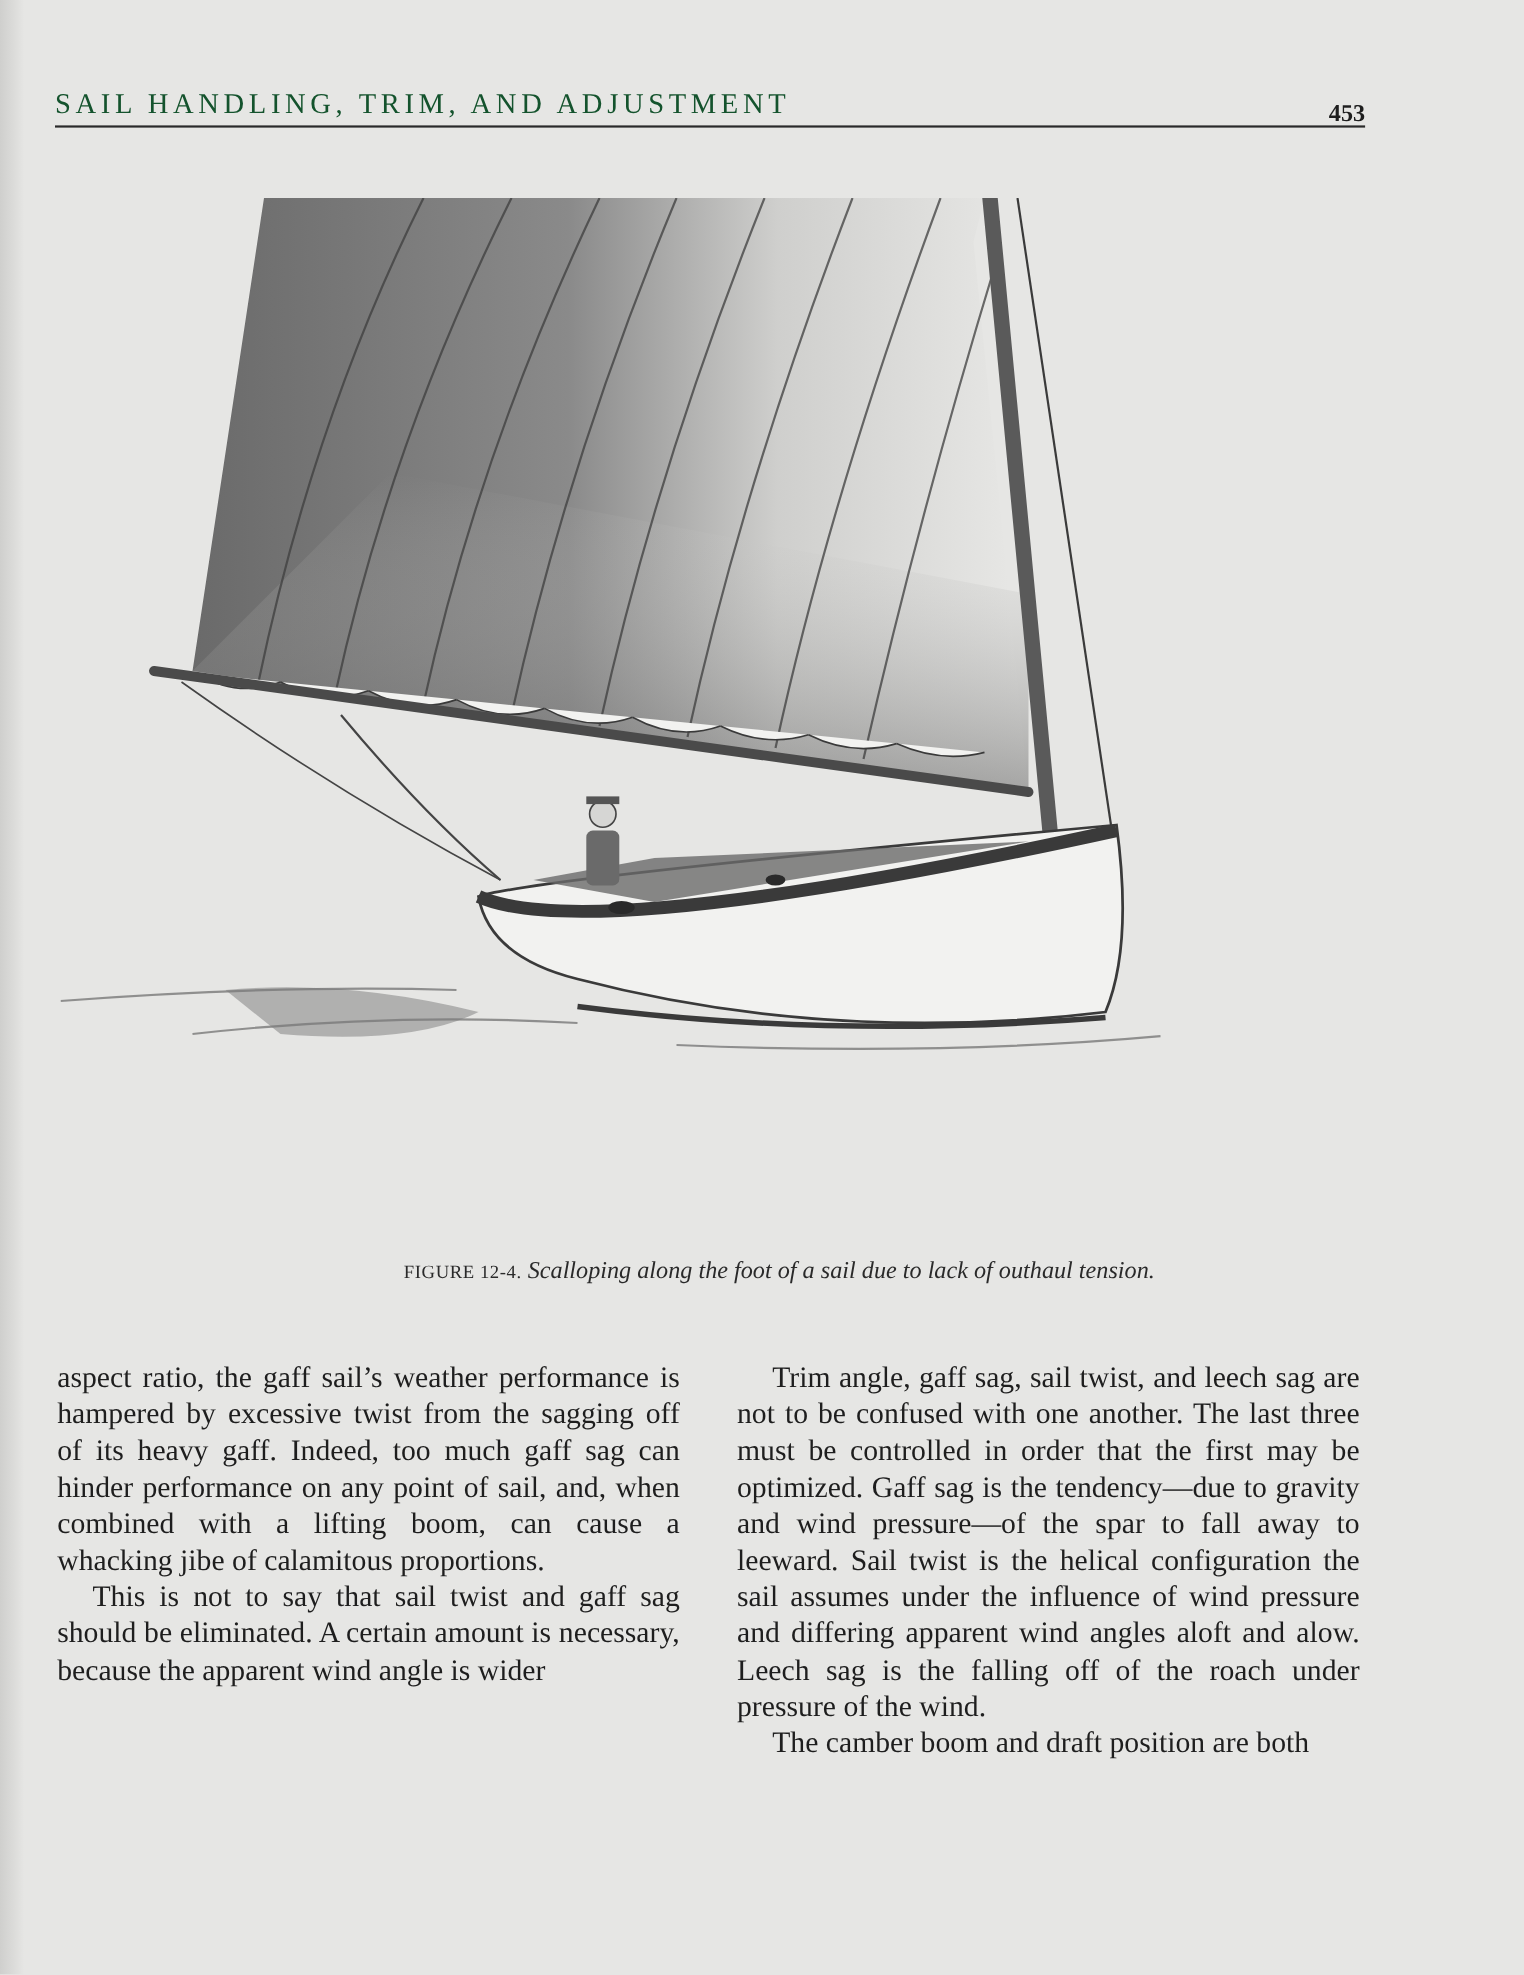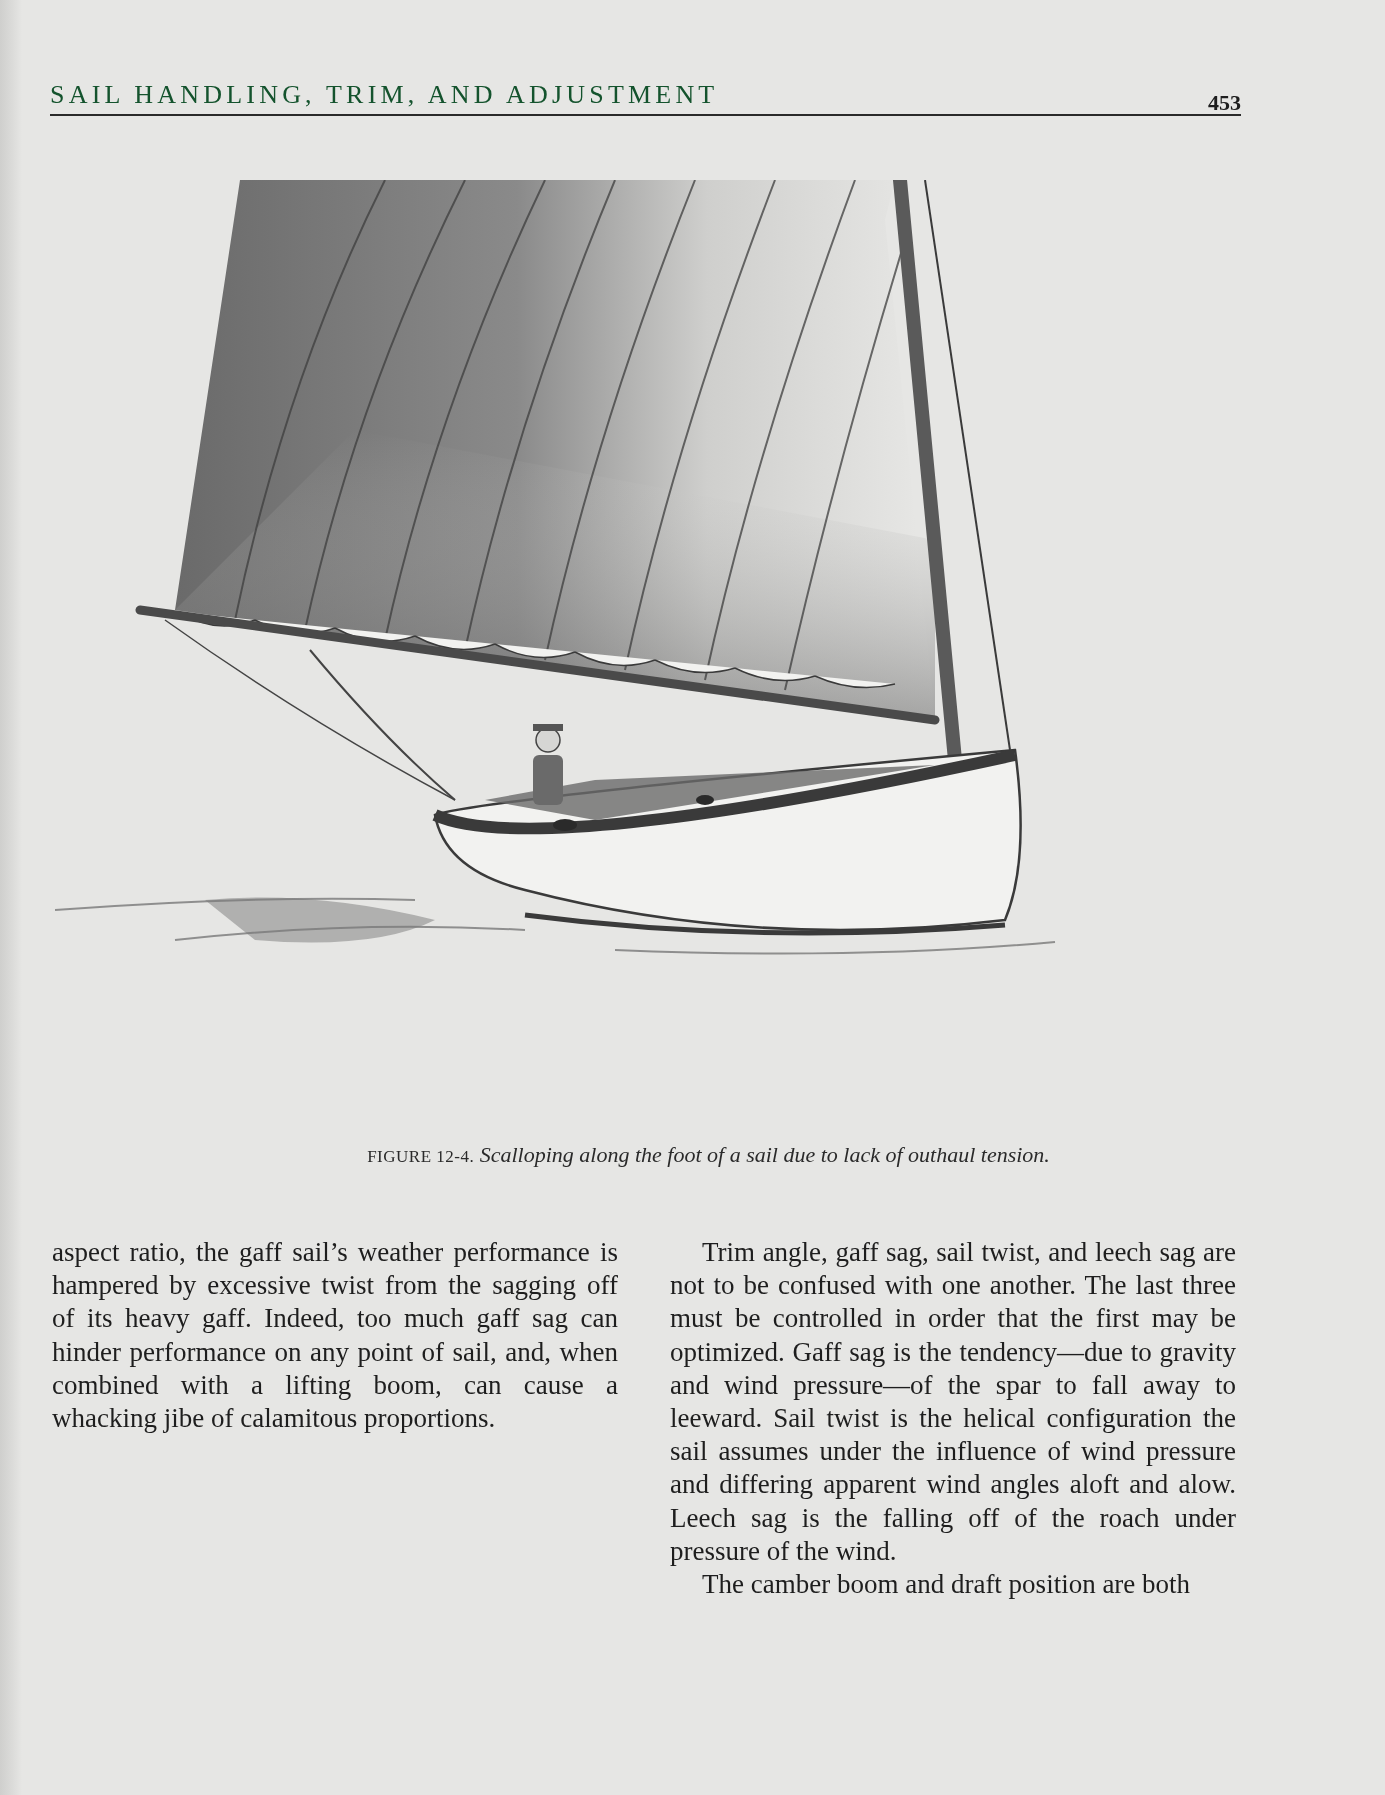--- a/index.html
+++ b/index.html
@@ -124,18 +124,19 @@
   </svg>
 </figure>
 
 <div class="caption">
   <span class="label">FIGURE 12-4.</span>
   <span class="text">Scalloping along the foot of a sail due to lack of outhaul tension.</span>
 </div>
 
 <div class="column col-left">
   <p>aspect ratio, the gaff sail’s weather performance is hampered by excessive twist from the sagging off of its heavy gaff. Indeed, too much gaff sag can hinder performance on any point of sail, and, when combined with a lifting boom, can cause a whacking jibe of calamitous proportions.</p>
+  <p class="indent">This is not to say that sail twist and gaff sag should be eliminated. A certain amount is necessary, because the apparent wind angle is wider</p>
 </div>
 
 <div class="column col-right">
   <p class="indent">Trim angle, gaff sag, sail twist, and leech sag are not to be confused with one another. The last three must be controlled in order that the first may be optimized. Gaff sag is the tendency—due to gravity and wind pressure—of the spar to fall away to leeward. Sail twist is the helical configuration the sail assumes under the influence of wind pressure and differing apparent wind angles aloft and alow. Leech sag is the falling off of the roach under pressure of the wind.</p>
   <p class="indent">The camber boom and draft position are both</p>
 </div>
 
 </body></html>

